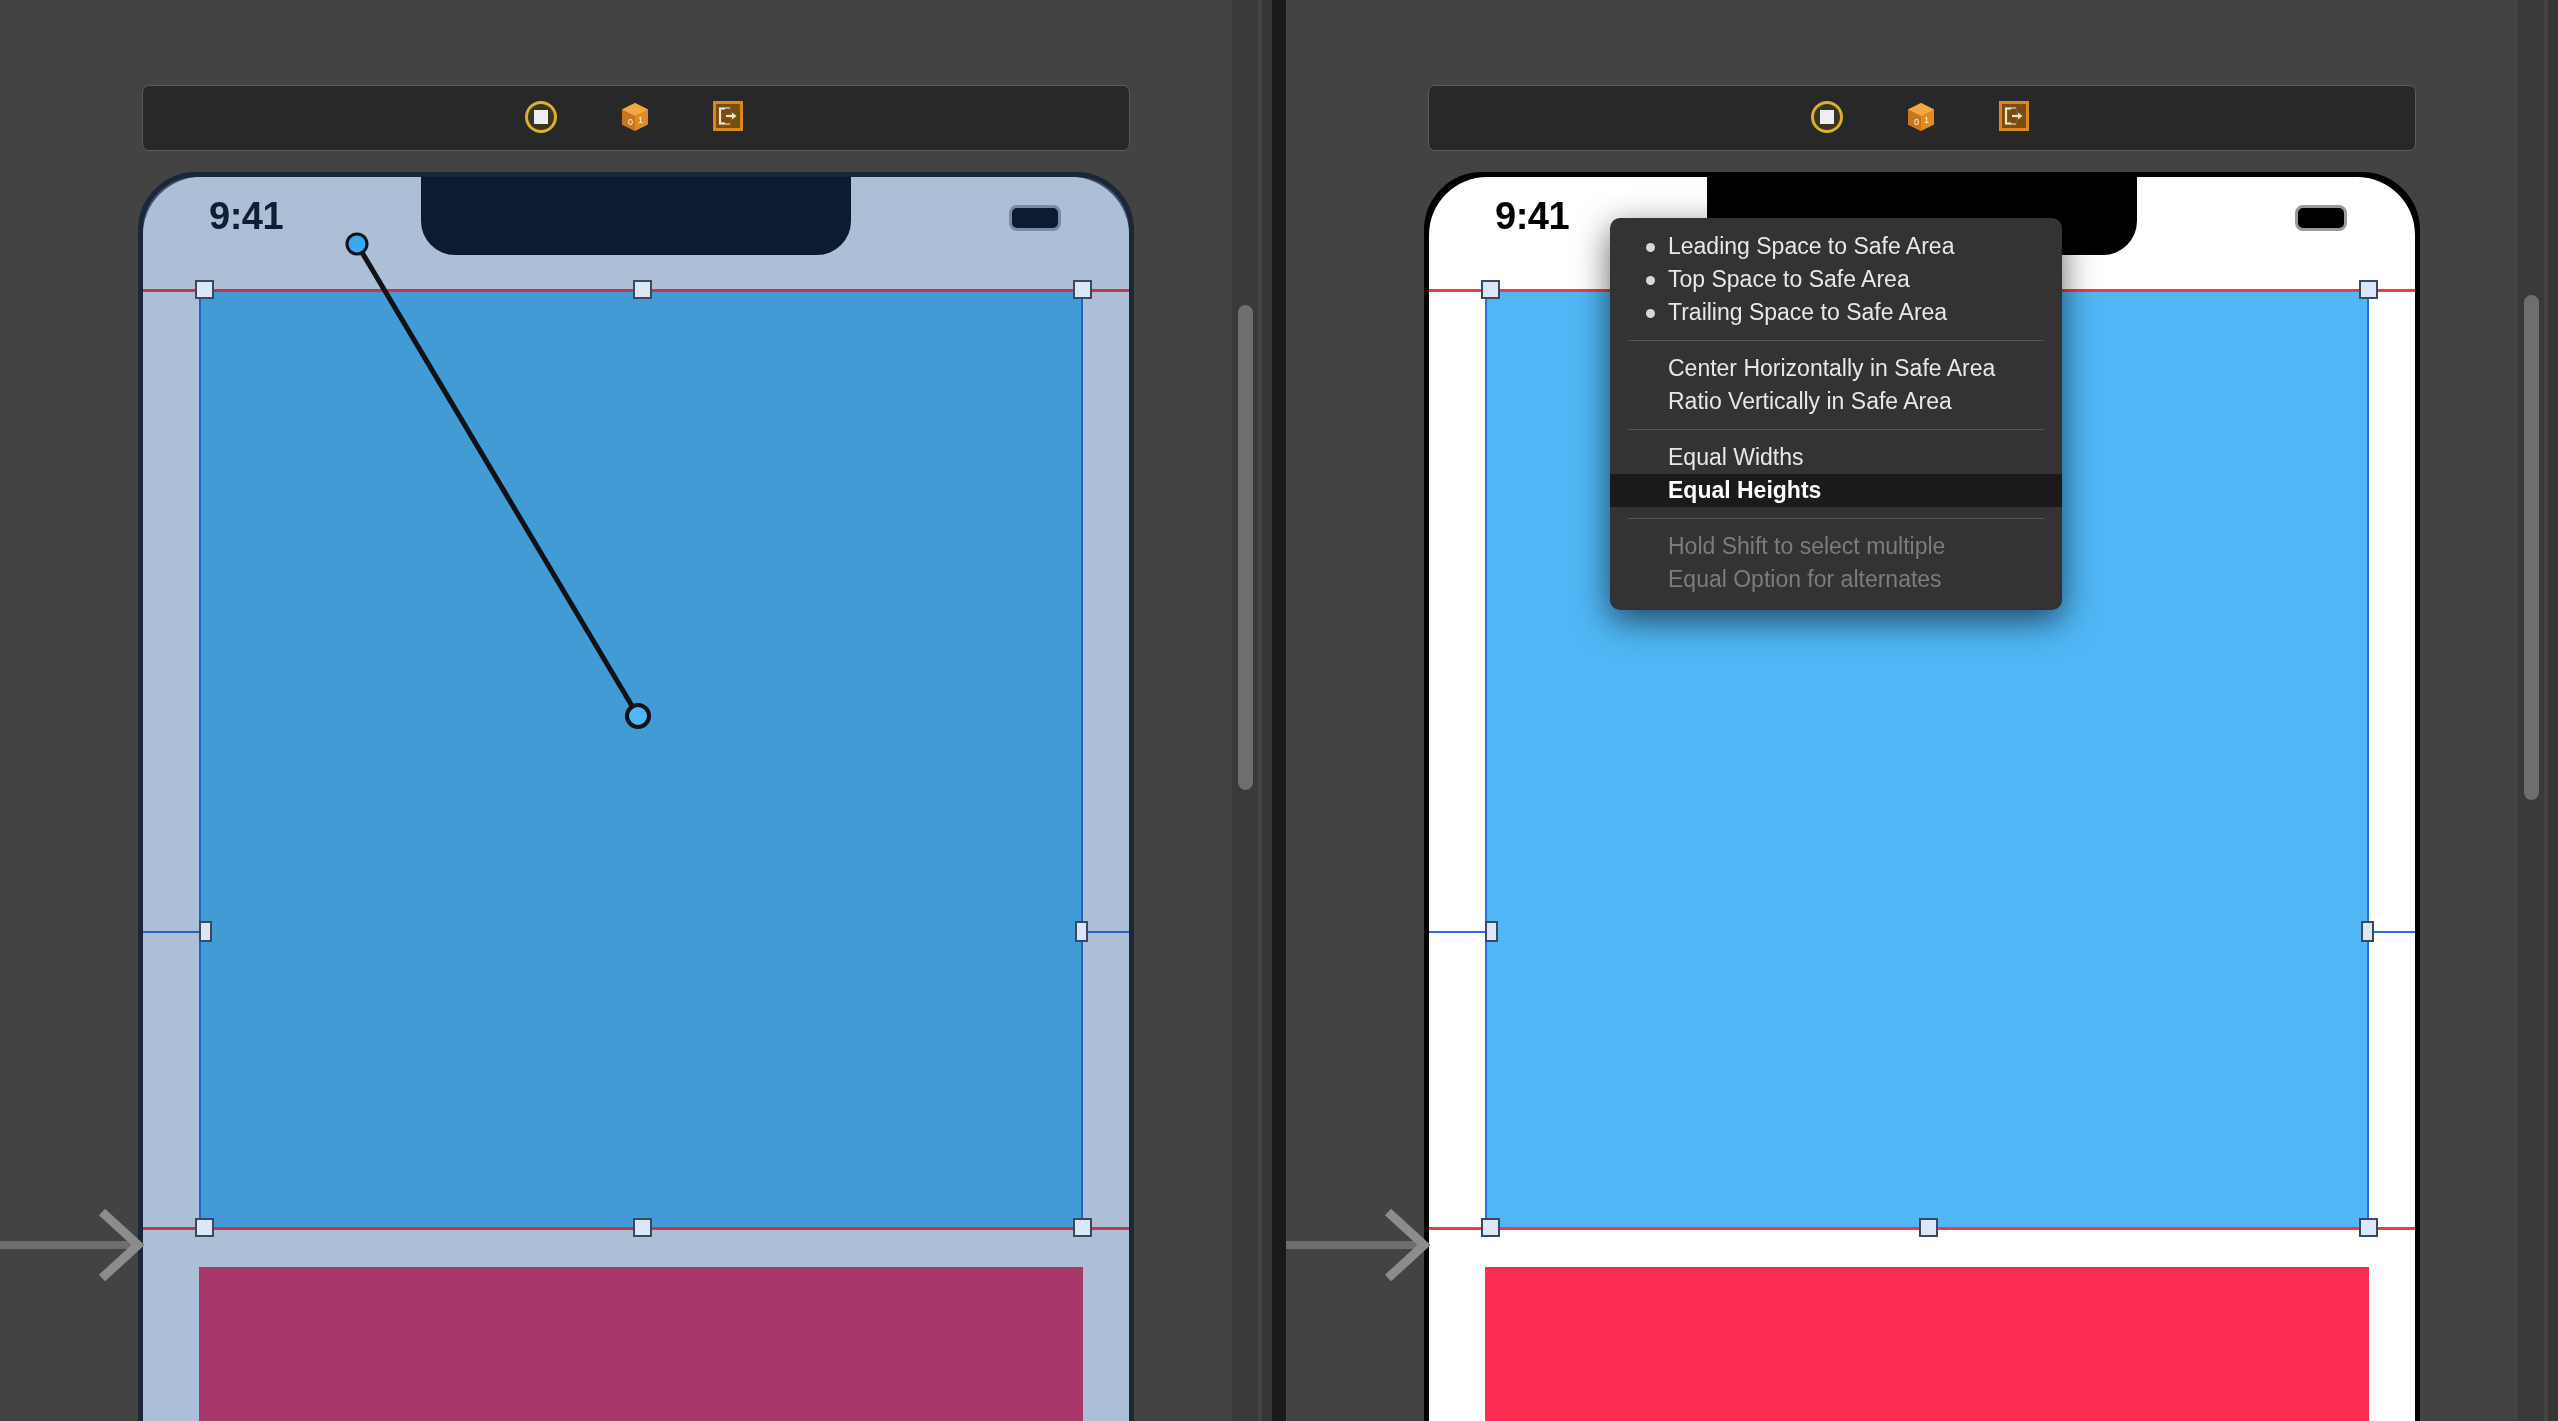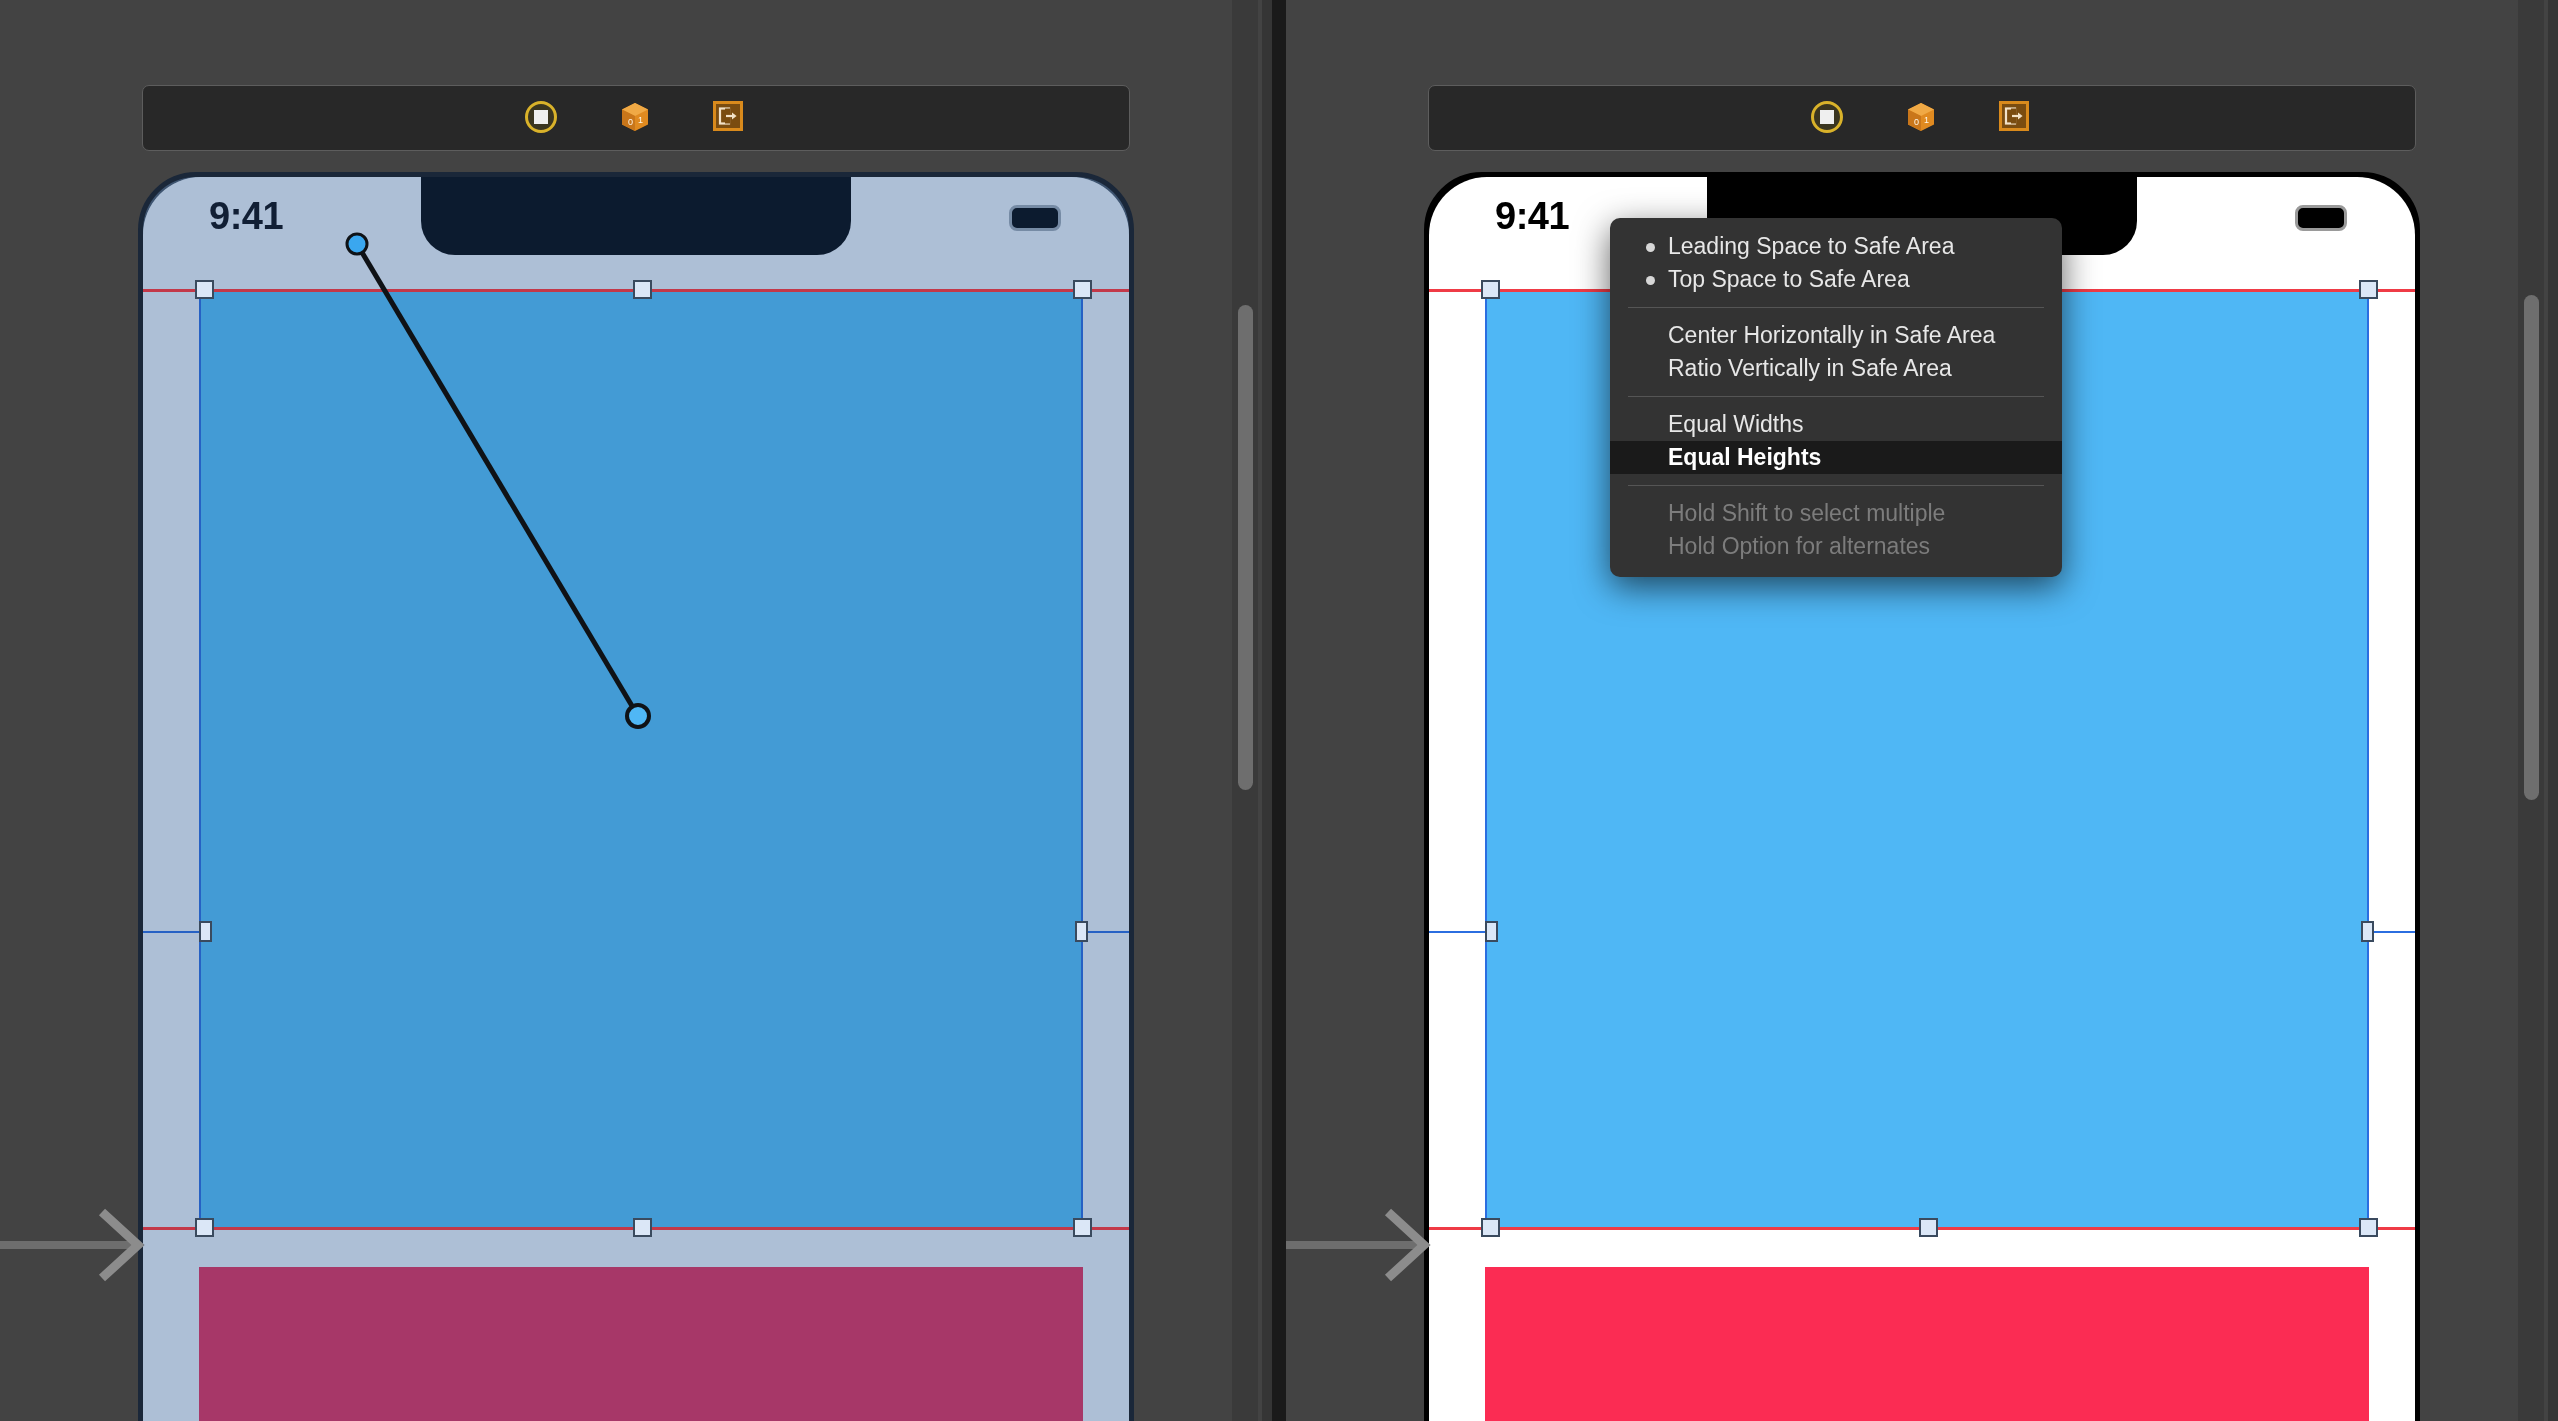--- a/index.html
+++ b/index.html
@@ -443,30 +443,31 @@
   <svg class="drag-layer" width="2558" height="1421">
     <line id="drag-line" x1="357" y1="244" x2="638" y2="716" stroke="#0f1216" stroke-width="5"></line>
     <circle id="drag-start-dot" cx="357" cy="244" r="10" fill="#3aa7ef" stroke="#0f1216" stroke-width="3"></circle>
     <circle id="drag-end-dot" cx="638" cy="716" r="11" fill="#4fb7f5" stroke="#0f1216" stroke-width="4"></circle>
   </svg>
 
   <div id="constraint-menu">
 
     <div class="menu-item has-bullet">Leading Space to Safe Area</div>
     <div class="menu-item has-bullet">Top Space to Safe Area</div>
+    <div class="menu-item has-bullet">Trailing Space to Safe Area</div>
 
     <div class="menu-sep"></div>
 
     <div class="menu-item">Center Horizontally in Safe Area</div>
     <div class="menu-item">Ratio Vertically in Safe Area</div>
 
     <div class="menu-sep"></div>
 
     <div class="menu-item">Equal Widths</div>
     <div class="menu-item selected">Equal Heights</div>
 
     <div class="menu-sep"></div>
 
     <div class="menu-item disabled">Hold Shift to select multiple</div>
-    <div class="menu-item disabled">Hold Option for alternates</div>
+    <div class="menu-item disabled">Equal Option for alternates</div>
   </div>
 
 </div>
 
 </body></html>

